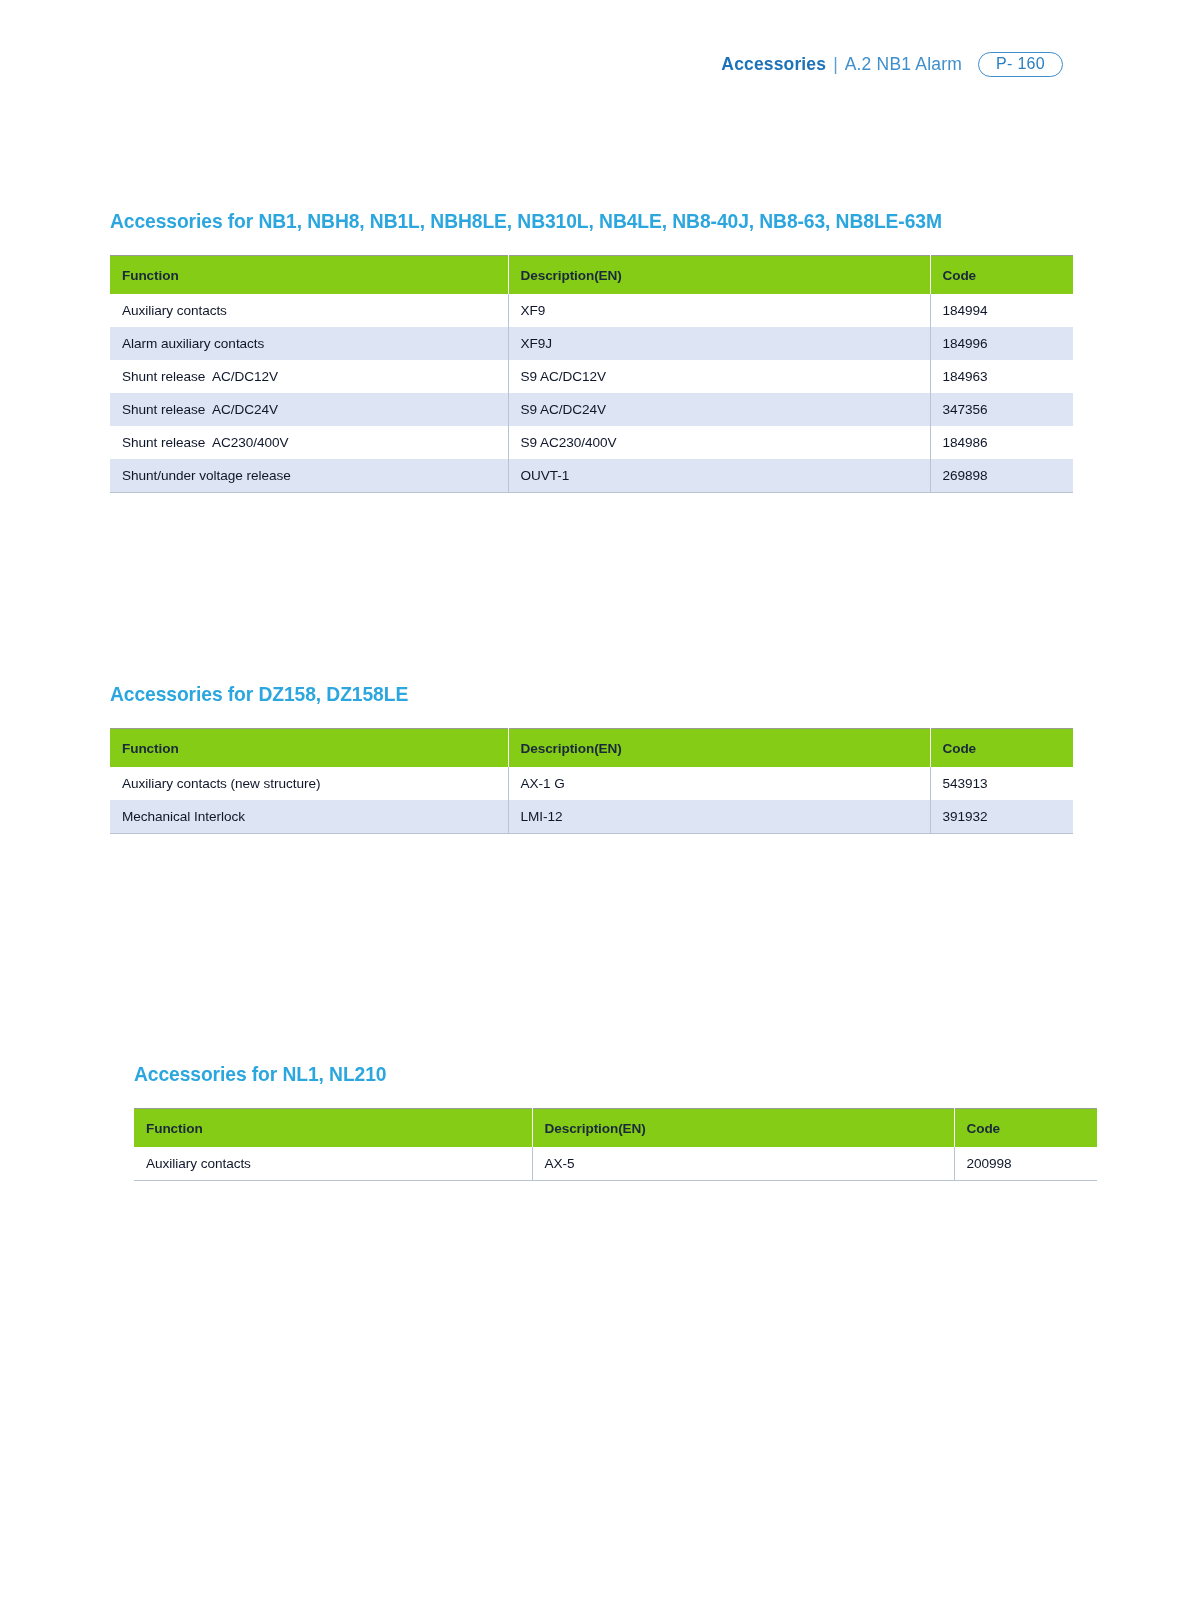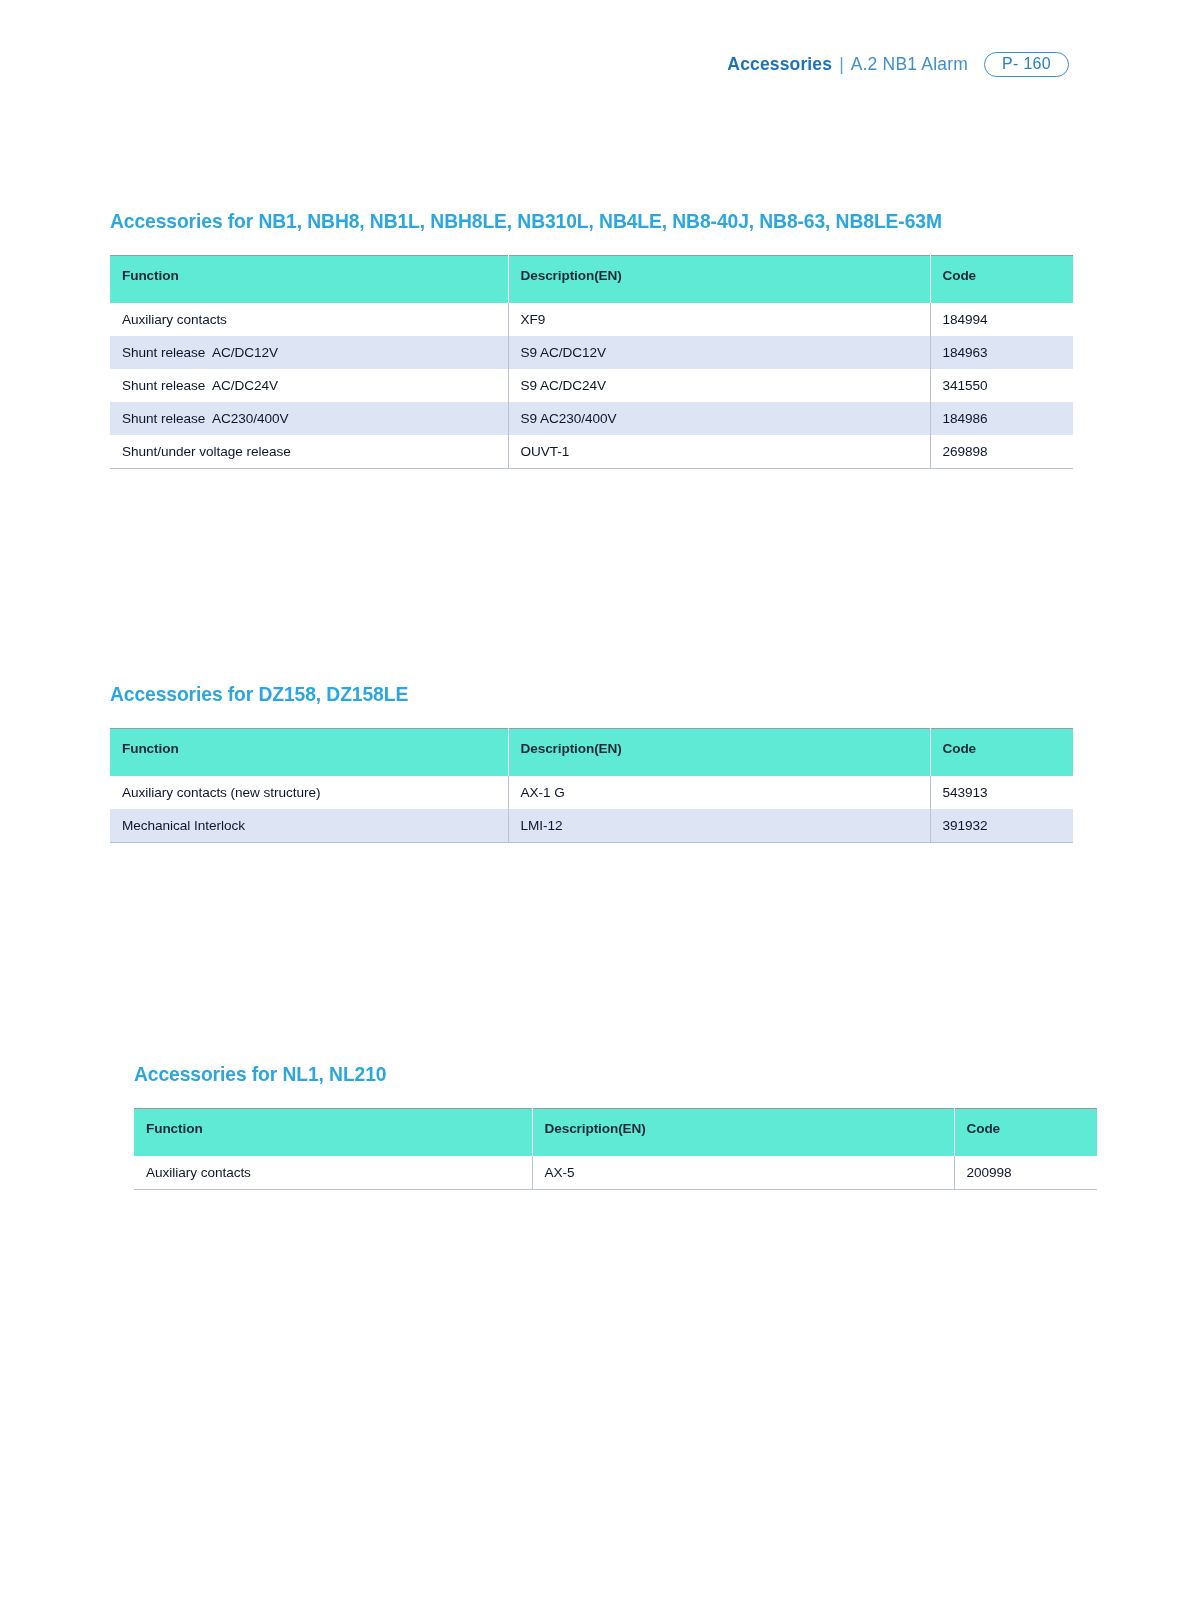--- a/index.html
+++ b/index.html
@@ -13,21 +13,21 @@
     font-family: "Liberation Sans", sans-serif;
     -webkit-font-smoothing: antialiased;
     position: relative;
     overflow: hidden;
   }
 
   
   .page-header {
     position: absolute;
     top: 52px;
-    right: 122px;
+    right: 128px;
     display: flex;
     align-items: center;
     white-space: nowrap;
   }
   .hdr-title {
     font-size: 17.5px;
     font-weight: bold;
     color: #1d72b8;
     letter-spacing: 0.15px;
   }
@@ -76,26 +76,26 @@
     border-collapse: collapse;
     width: 963px;
     table-layout: fixed;
     border-top: 1.5px solid #9a9a9a;
   }
   table.acc-table col.c-func  { width: 398px; }
   table.acc-table col.c-desc  { width: 422px; }
   table.acc-table col.c-code  { width: 143px; }
 
   table.acc-table th {
-    background: #5eead4;
+    background: #84cc16;
     color: #1b2a3a;
     font-size: 13.6px;
     font-weight: bold;
     text-align: left;
-    padding: 11px 0 20px 12px;
+    padding: 11px 0 11px 12px;
     height: 16px;
     letter-spacing: -0.1px;
     border-right: 1px solid #ffffff;
   }
   table.acc-table th:last-child { border-right: none; }
 
   table.acc-table td {
     font-size: 13.6px;
     color: #0f172a;
     padding: 9px 0 9px 12px;
@@ -140,28 +140,33 @@
         <th>Code</th>
       </tr>
     </thead>
     <tbody>
       <tr>
         <td>Auxiliary contacts</td>
         <td>XF9</td>
         <td>184994</td>
       </tr>
       <tr>
+        <td>Alarm auxiliary contacts</td>
+        <td>XF9J</td>
+        <td>184996</td>
+      </tr>
+      <tr>
         <td>Shunt release  AC/DC12V</td>
         <td>S9 AC/DC12V</td>
         <td>184963</td>
       </tr>
       <tr>
         <td>Shunt release  AC/DC24V</td>
         <td>S9 AC/DC24V</td>
-        <td>341550</td>
+        <td>347356</td>
       </tr>
       <tr>
         <td>Shunt release  AC230/400V</td>
         <td>S9 AC230/400V</td>
         <td>184986</td>
       </tr>
       <tr>
         <td>Shunt/under voltage release</td>
         <td>OUVT-1</td>
         <td>269898</td>

